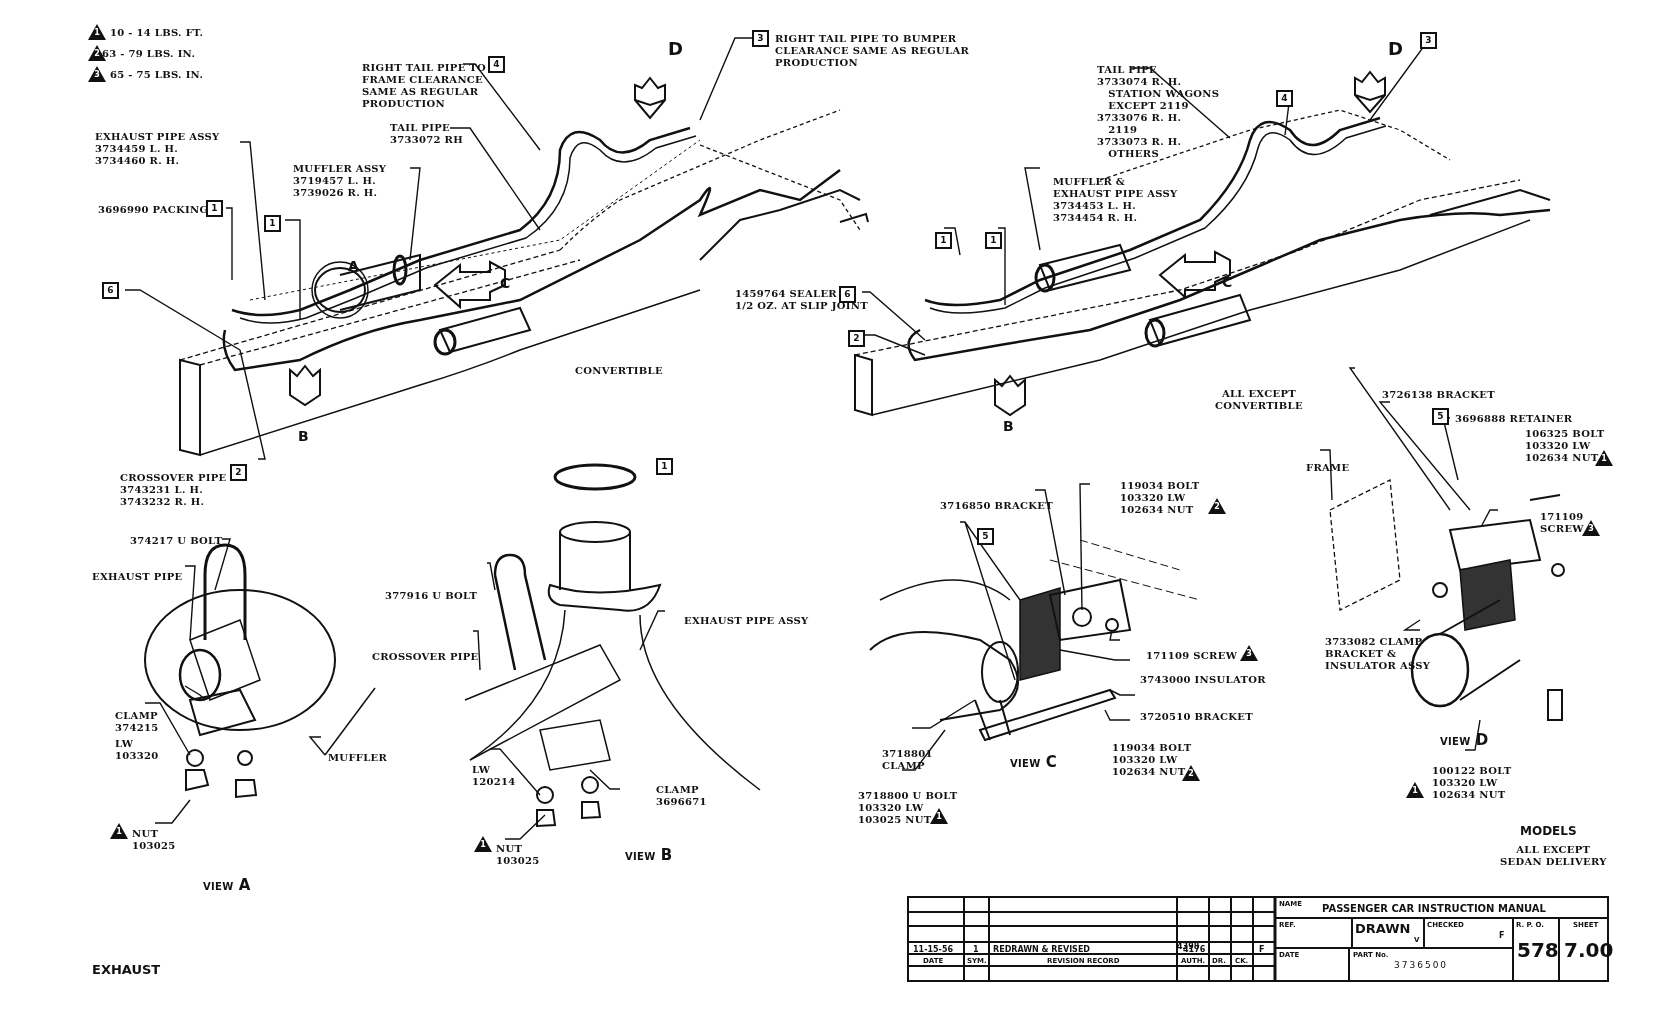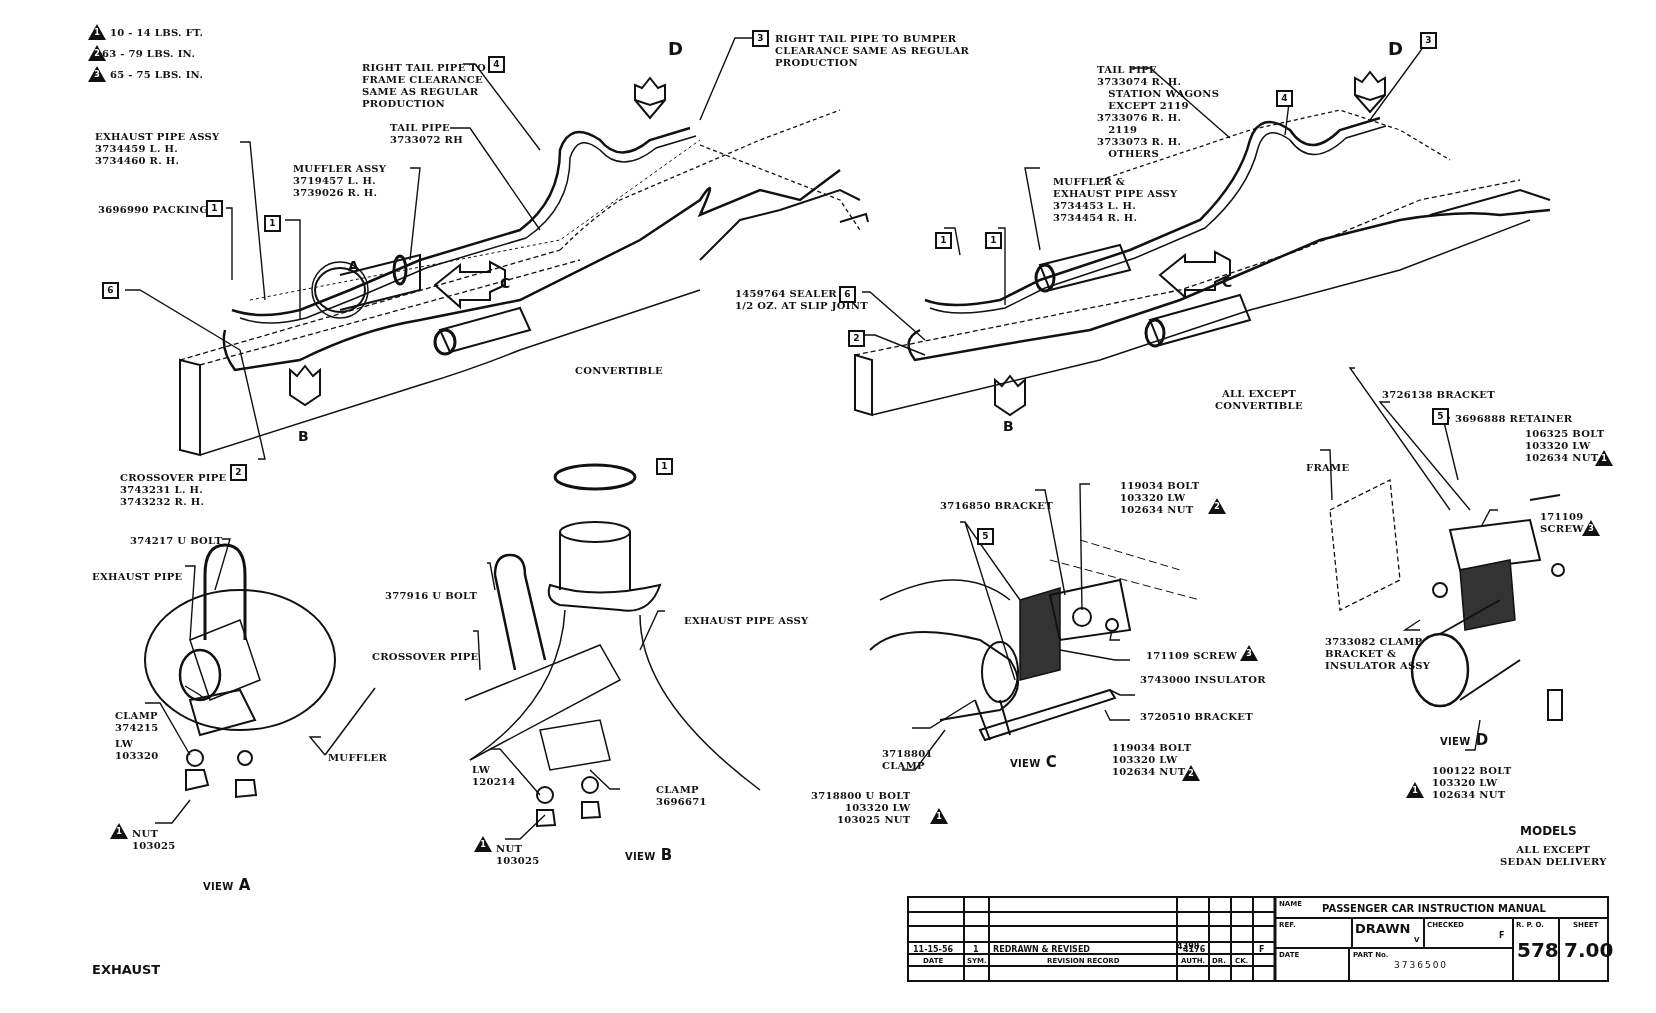--- a/index.html
+++ b/index.html
@@ -303,21 +303,21 @@
 <div class="lbl" style="left:1140px;top:674px;">3743000 INSULATOR</div>
 <div class="lbl" style="left:1140px;top:711px;">3720510 BRACKET</div>
 <div class="lbl" style="left:1112px;top:742px;">119034 BOLT
 103320 LW
 102634 NUT</div>
 <div class="tri" style="left:1182px;top:765px;">
     <span>2</span>
   </div>
 <div class="lbl" style="left:882px;top:748px;">3718801
 CLAMP</div>
-<div class="lbl" style="left:811px;top:790px;text-align:right;">3718800 U BOLT
+<div class="lbl" style="left:858px;top:790px;">3718800 U BOLT
 103320 LW
 103025 NUT</div>
 <div class="tri" style="left:930px;top:808px;">
     <span>1</span>
   </div>
 <div style="position:absolute;left:1010px;top:752px;">
   <span class="lbl sans" style="position:relative;font-size:10px;">VIEW</span>
   <span class="big" style="position:relative;font-size:15px;">C</span>
 </div>
 

